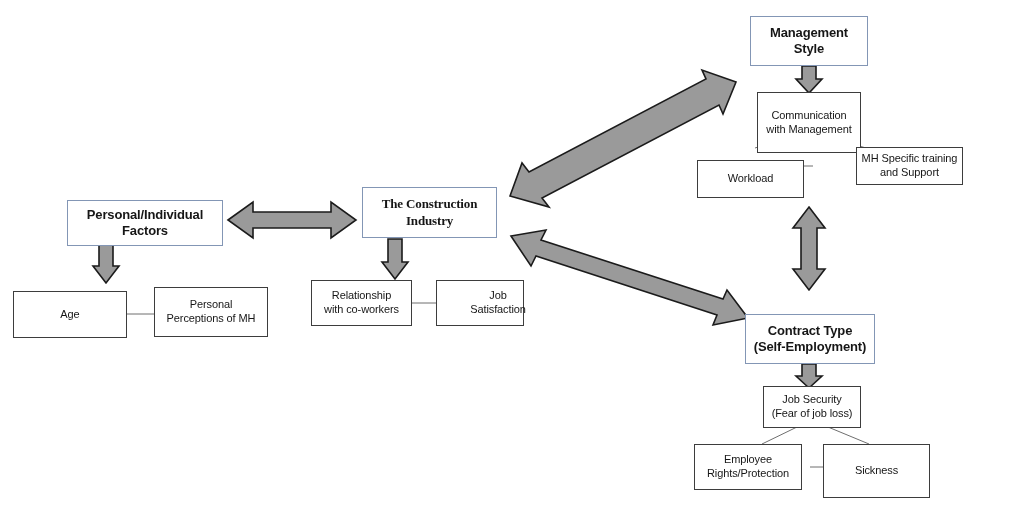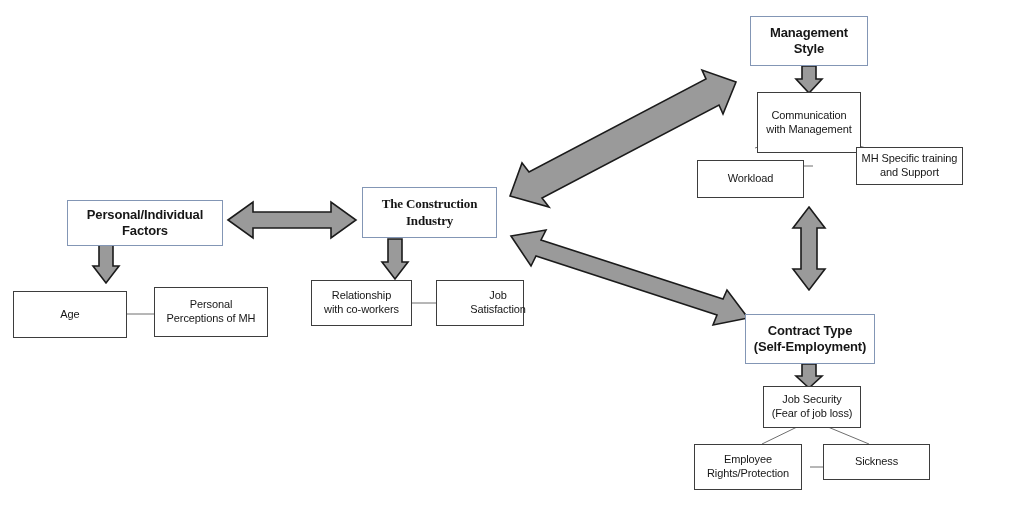--- a/index.html
+++ b/index.html
@@ -165,17 +165,17 @@
   <div class="node secondary" style="left:763px; top:386px; width:98px; height:42px;">
     <span>Job Security
 (Fear of job loss)</span>
   </div>
 
   <div class="node secondary" style="left:694px; top:444px; width:108px; height:46px;">
     <span>Employee
 Rights/Protection</span>
   </div>
 
-  <div class="node secondary" style="left:823px; top:444px; width:107px; height:36px;">
+  <div class="node secondary" style="left:823px; top:444px; width:107px; height:54px;">
     <span>Sickness</span>
   </div>
 
 </div>
 
 </body></html>

